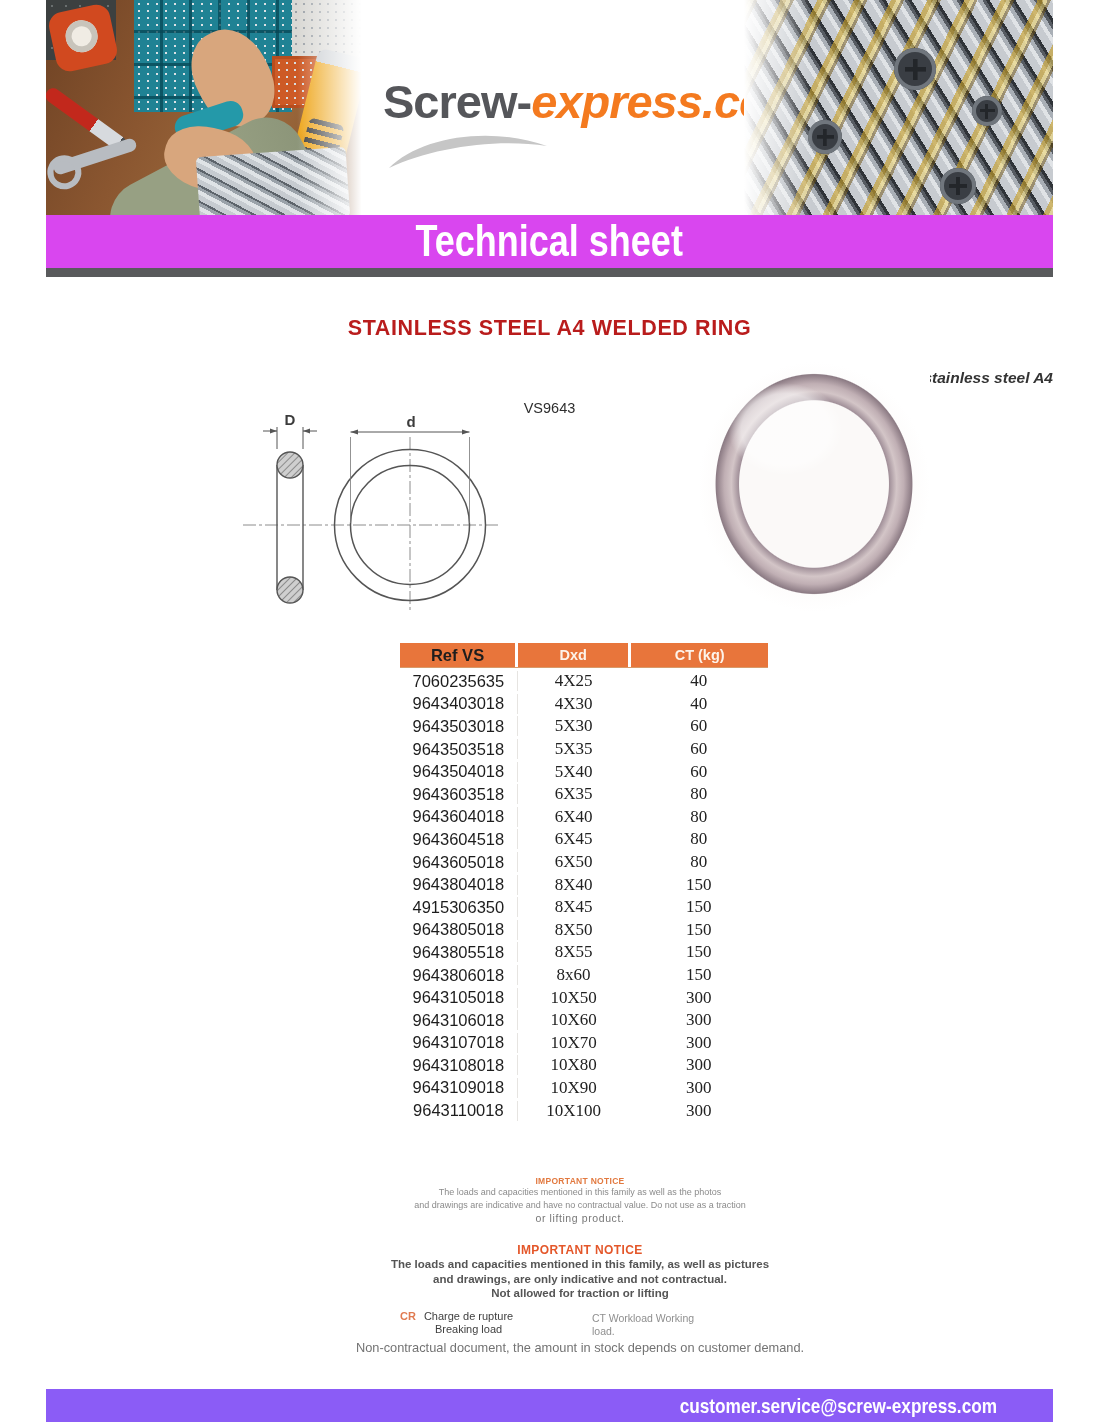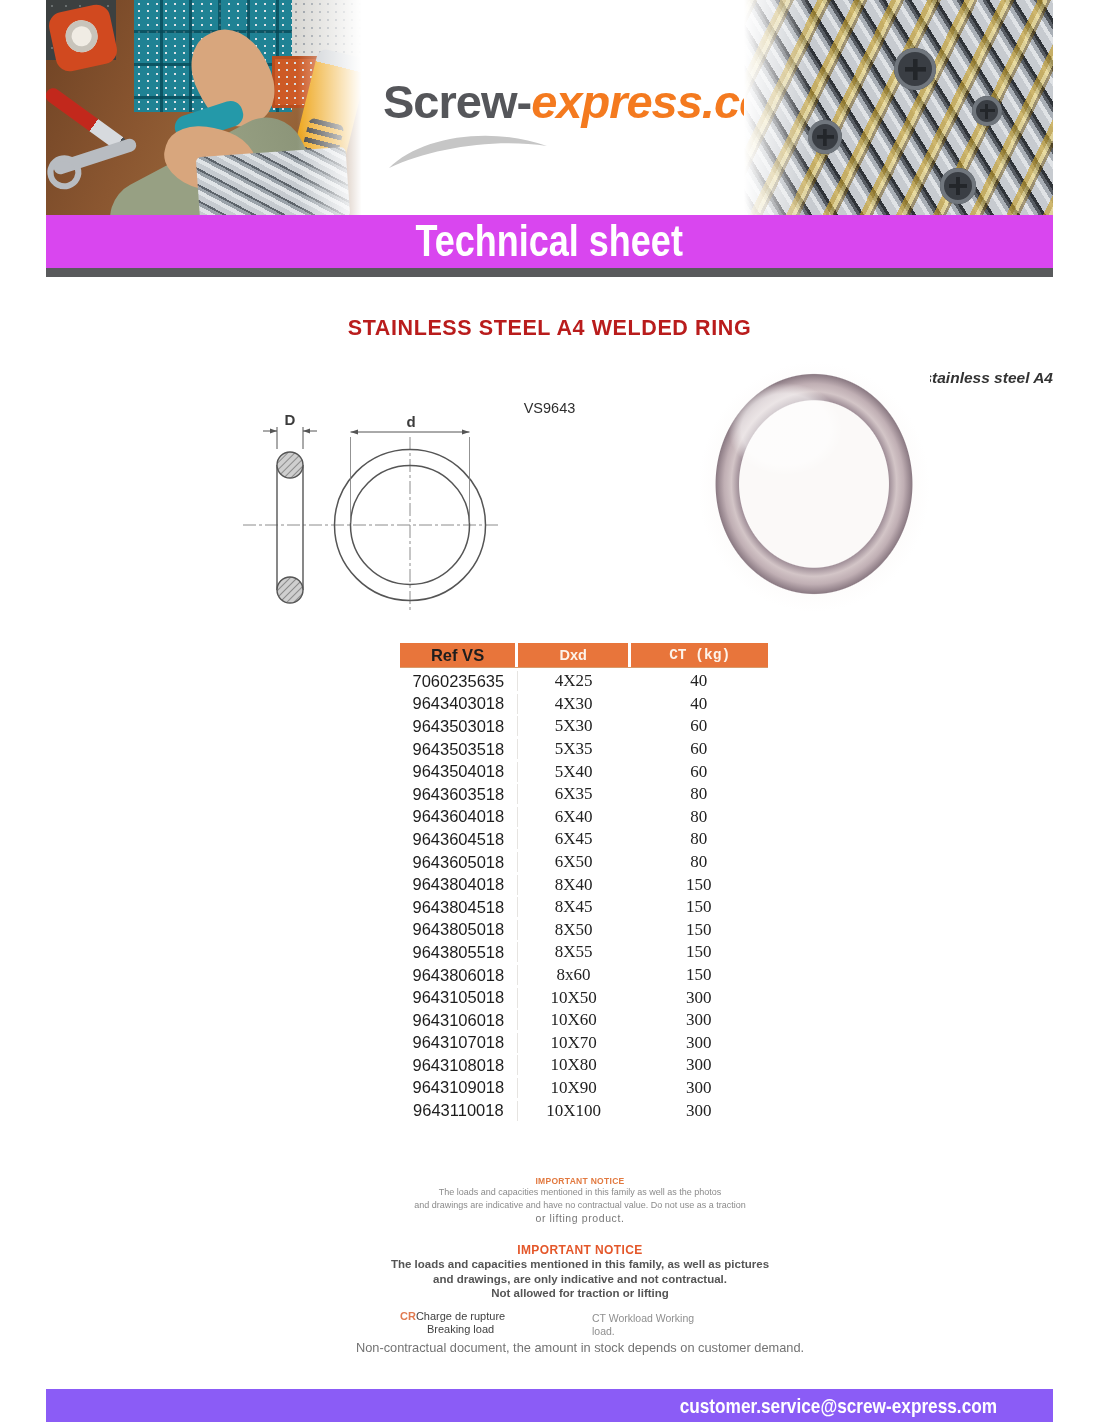--- a/index.html
+++ b/index.html
@@ -82,35 +82,35 @@
 
   
   .spec-table{left:400px;top:643px;width:368px;}
   .thead{display:flex;gap:3px;background:#fff;height:24px;box-shadow:0 1px 0 #d89a6a;}
   .hcell{background:#e8753b;color:#fdf3ea;font-weight:bold;font-size:14.5px;display:flex;align-items:center;justify-content:center;}
   .tbody{margin-top:3px;}
   .trow{display:flex;height:22.6px;align-items:center;}
   .tcell{display:flex;align-items:center;justify-content:center;}
   .c0{width:117px;font-size:16.5px;color:#1d1d1d;}
   .c1{width:112px;}
-  .c2{width:139px;font-family:Liberation Mono, monospace;}
+  .c2{width:139px;}
   .tbody .c1{border-left:1px solid #e6e4e1;}
   .tbody .c1,.tbody .c2{font-family:"Liberation Serif",serif;font-size:17px;color:#222;}
 
   
   .notice1{left:370px;top:1176px;width:420px;text-align:center;}
   .notice1 .ntitle{font-size:8.5px;font-weight:bold;color:#e2793f;letter-spacing:.3px;}
   .notice1 .nline{font-size:9px;color:#8b8b8b;line-height:12.5px;}
   .notice1 .nline:last-child{font-size:10.5px;color:#777;letter-spacing:.6px;margin-top:1px;}
   .notice2{left:370px;top:1243px;width:420px;text-align:center;}
   .notice2 .ntitle{font-size:12px;font-weight:bold;color:#e4572a;letter-spacing:.4px;}
   .notice2 .nline{font-size:11.5px;font-weight:bold;color:#555;line-height:14.5px;}
 
   
-  .legend-cr{left:400px;top:1310px;width:170px;display:flex;font-size:11px;color:#3f3f3f;}
+  .legend-cr{left:400px;top:1310px;width:170px;display:flex;gap:8px;font-size:11px;color:#3f3f3f;}
   .legend-cr .abbr{color:#e07a50;font-weight:bold;}
   .legend-cr .lines{text-align:center;line-height:13px;}
   .legend-ct{left:592px;top:1312px;width:160px;text-align:left;font-size:10.5px;color:#8f8f8f;line-height:13px;}
   .disclaimer{left:310px;top:1340px;width:540px;text-align:center;font-size:12.8px;color:#737373;}
 
   
   .footer{left:46px;top:1389px;width:1007px;height:33px;background:#8b5cf6;text-align:right;}
   .footer span{display:inline-block;color:#fff;font-weight:bold;font-size:21px;line-height:33px;margin-right:56px;
     transform:scaleX(.82);transform-origin:right center;letter-spacing:0;}
 </style>
@@ -247,21 +247,21 @@
         <div class="tcell c0">9643605018</div>
         <div class="tcell c1">6X50</div>
         <div class="tcell c2">80</div>
       </div>
       <div class="trow">
         <div class="tcell c0">9643804018</div>
         <div class="tcell c1">8X40</div>
         <div class="tcell c2">150</div>
       </div>
       <div class="trow">
-        <div class="tcell c0">9643804518</div>
+        <div class="tcell c0">4915306350</div>
         <div class="tcell c1">8X45</div>
         <div class="tcell c2">150</div>
       </div>
       <div class="trow">
         <div class="tcell c0">9643805018</div>
         <div class="tcell c1">8X50</div>
         <div class="tcell c2">150</div>
       </div>
       <div class="trow">
         <div class="tcell c0">9643805518</div>

